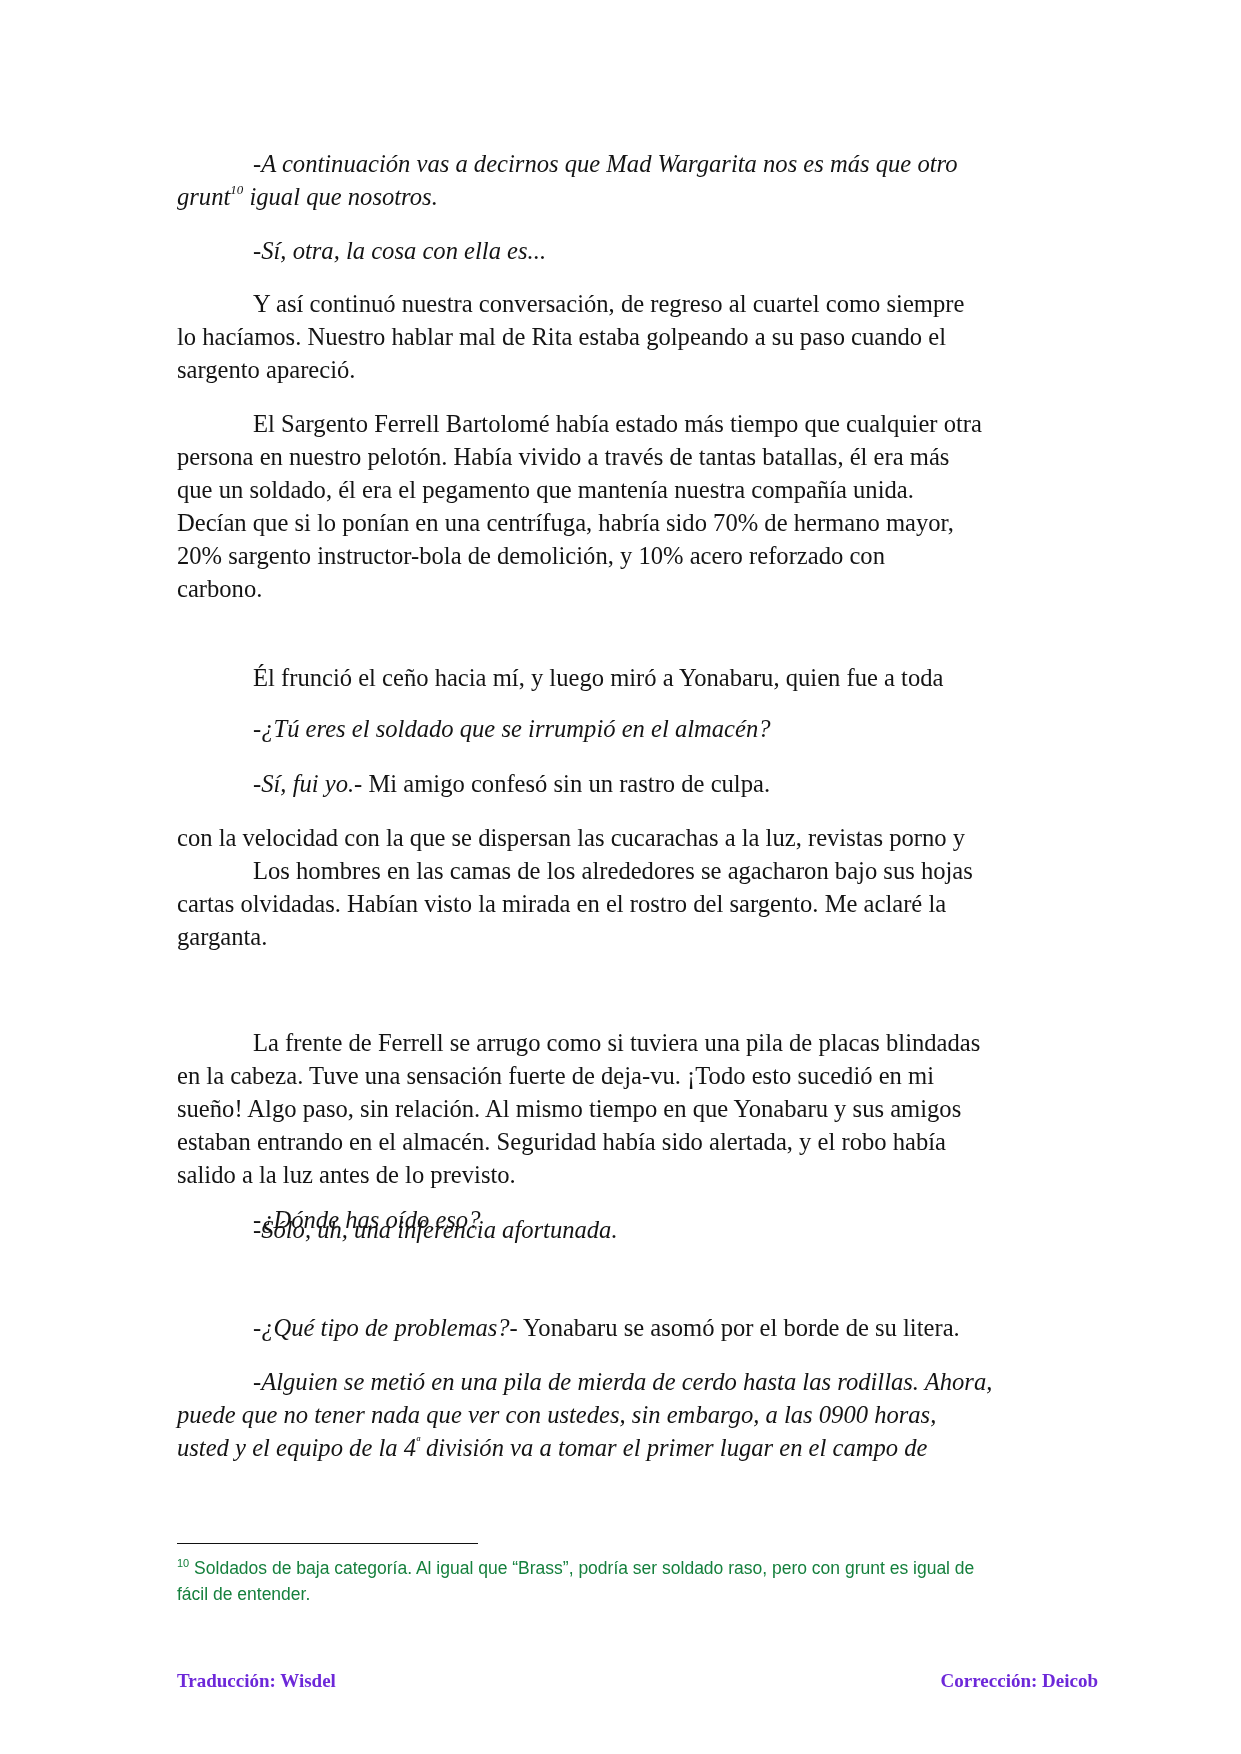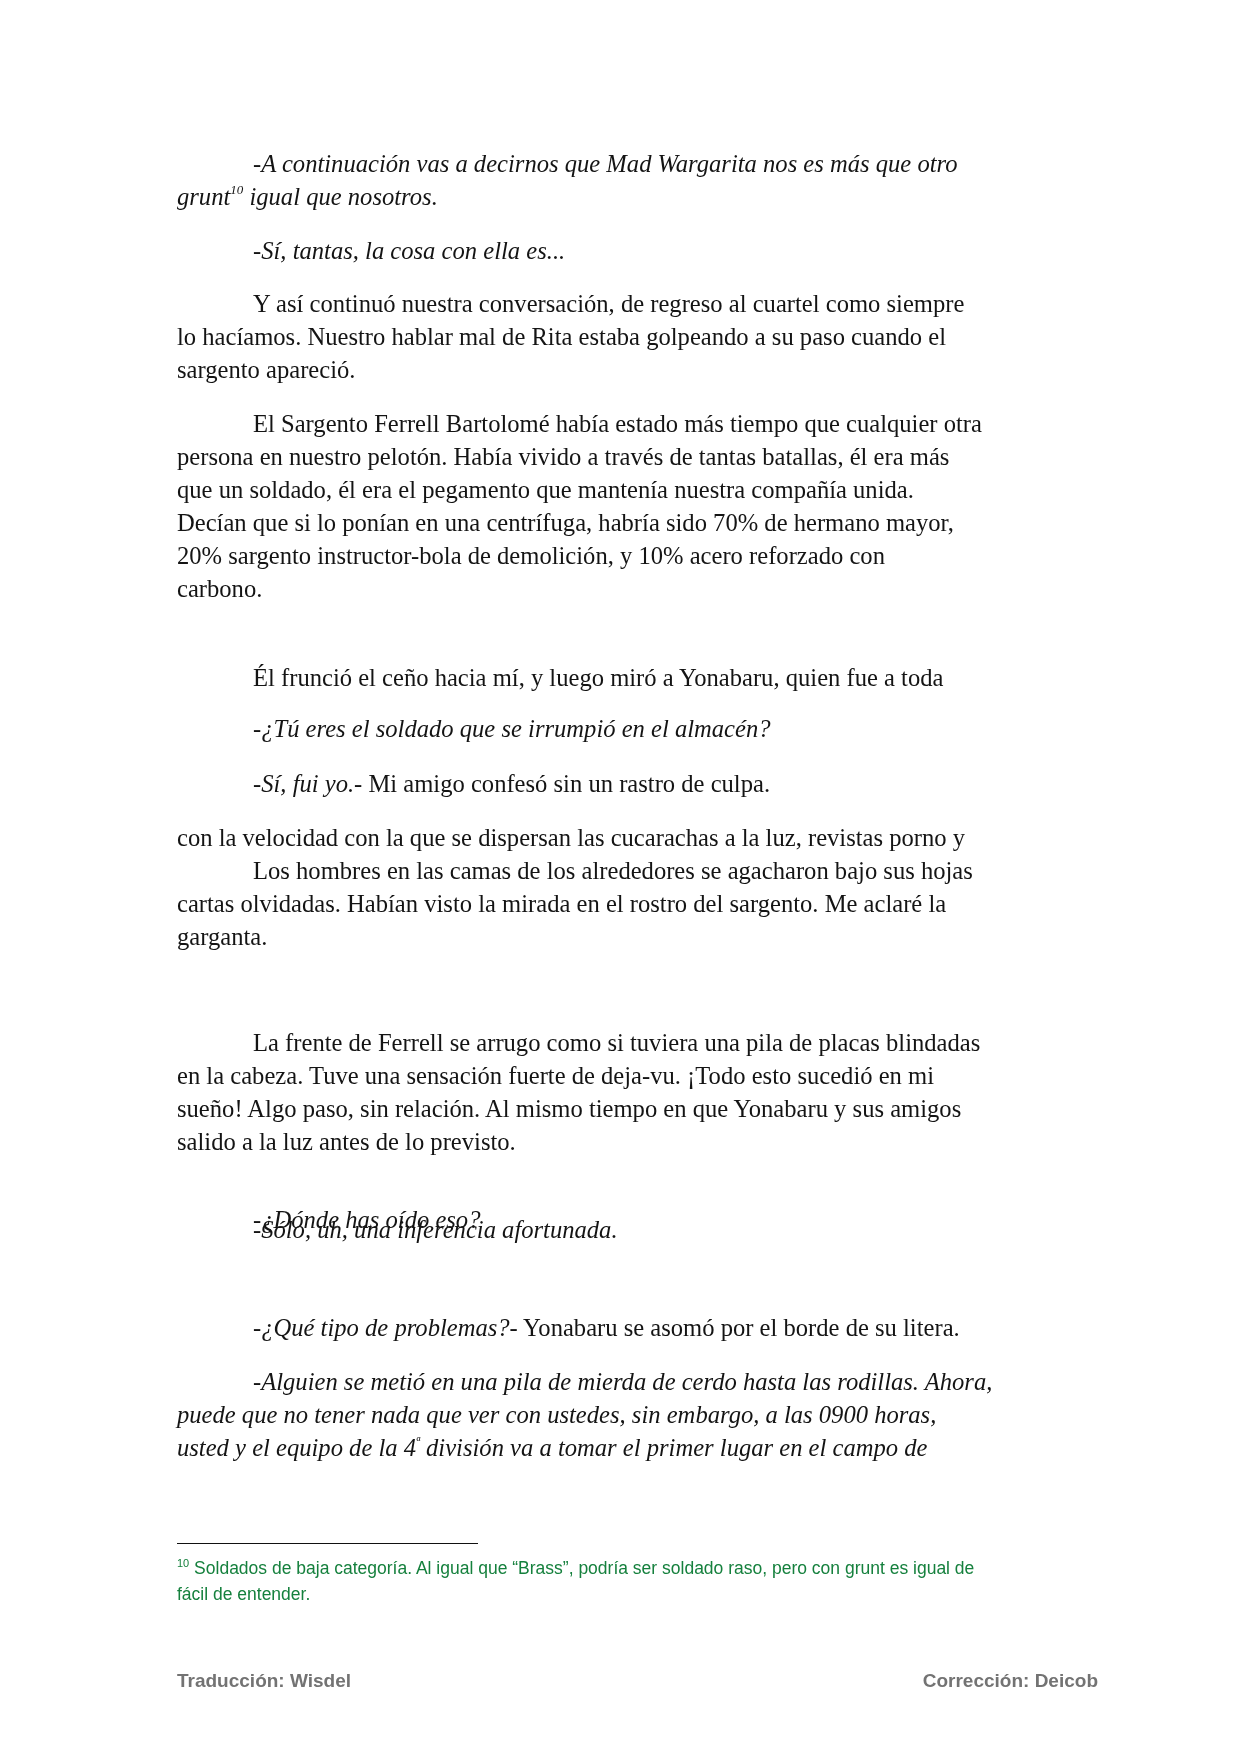--- a/index.html
+++ b/index.html
@@ -11,36 +11,36 @@
   .para .ln.indent { padding-left: 76px; }
   .it { font-style: italic; }
   sup.fn { font-size: 13px; vertical-align: 11px; line-height: 0; font-style: italic; }
   sup.ord { font-size: 14px; vertical-align: 9px; line-height: 0; }
   .fn-rule { position: absolute; left: 177px; top: 1543px; width: 301px; height: 0; border-top: 1.5px solid #111; }
   .footnote { position: absolute; left: 177px; top: 1555px; width: 900px;
               font-family: "Liberation Sans", "DejaVu Sans", sans-serif; font-size: 17.5px; line-height: 26px; color: #15803d; }
   .footnote .ln { display: block; white-space: nowrap; }
   .footnote sup { font-size: 11px; vertical-align: 7px; line-height: 0; }
   .footer-left, .footer-right { position: absolute; top: 1668px;
-              font-family: Liberation Sans, sans-serif; font-weight: bold; font-size: 19px; line-height: 26px; color: #737373; white-space: nowrap; }
+              font-family: Liberation Serif, serif; font-weight: bold; font-size: 19px; line-height: 26px; color: #6d28d9; white-space: nowrap; }
   .footer-left { left: 177px; }
   .footer-right { right: 143px; text-align: center; }
 </style>
 </head>
 <body>
 
 <div class="page">
 
   <p class="para" style="top:147px">
     <span class="ln indent it"><span>-A continuación vas a  decirnos que Mad Wargarita nos es más que otro</span></span>
     <span class="ln it"><span>grunt</span><sup class="fn">10</sup><span> igual que nosotros.</span></span>
   </p>
 
   <p class="para" style="top:234px">
-    <span class="ln indent"><span>-</span><span class="it">Sí, tantas, la cosa con ella es...</span></span>
+    <span class="ln indent"><span>-</span><span class="it">Sí, otra, la cosa con ella es...</span></span>
   </p>
 
   <p class="para" style="top:287px">
     <span class="ln indent">Y así continuó nuestra conversación, de regreso al cuartel como siempre</span>
     <span class="ln">lo hacíamos. Nuestro hablar mal de Rita estaba golpeando a su paso cuando el</span>
     <span class="ln">sargento apareció.</span>
   </p>
 
   <p class="para" style="top:407px">
     <span class="ln indent">El Sargento Ferrell Bartolomé había estado más tiempo que cualquier otra</span>
@@ -68,20 +68,21 @@
     <span class="ln indent">Los hombres en las camas de los alrededores se agacharon bajo sus hojas</span>
     <span class="ln">cartas olvidadas. Habían visto la mirada en el rostro del sargento. Me aclaré la</span>
     <span class="ln">garganta.</span>
   </p>
 
 
   <p class="para" style="top:1026px">
     <span class="ln indent">La frente de Ferrell se arrugo como si tuviera una pila de placas blindadas</span>
     <span class="ln">en la cabeza. Tuve una sensación fuerte de deja-vu. ¡Todo esto sucedió en mi</span>
     <span class="ln">sueño! Algo paso, sin relación. Al mismo tiempo en que Yonabaru y sus amigos</span>
+    <span class="ln">estaban entrando en el almacén. Seguridad había sido alertada, y el robo había</span>
     <span class="ln">salido a la luz antes de lo previsto.</span>
   </p>
 
   <p class="para" style="top:1203px">
     <span class="ln indent it">-¿Dónde has oído eso?</span>
   </p>
 
   <p class="para" style="top:1213px">
     <span class="ln indent it">-Sólo, uh, una inferencia afortunada.</span>
   </p>

